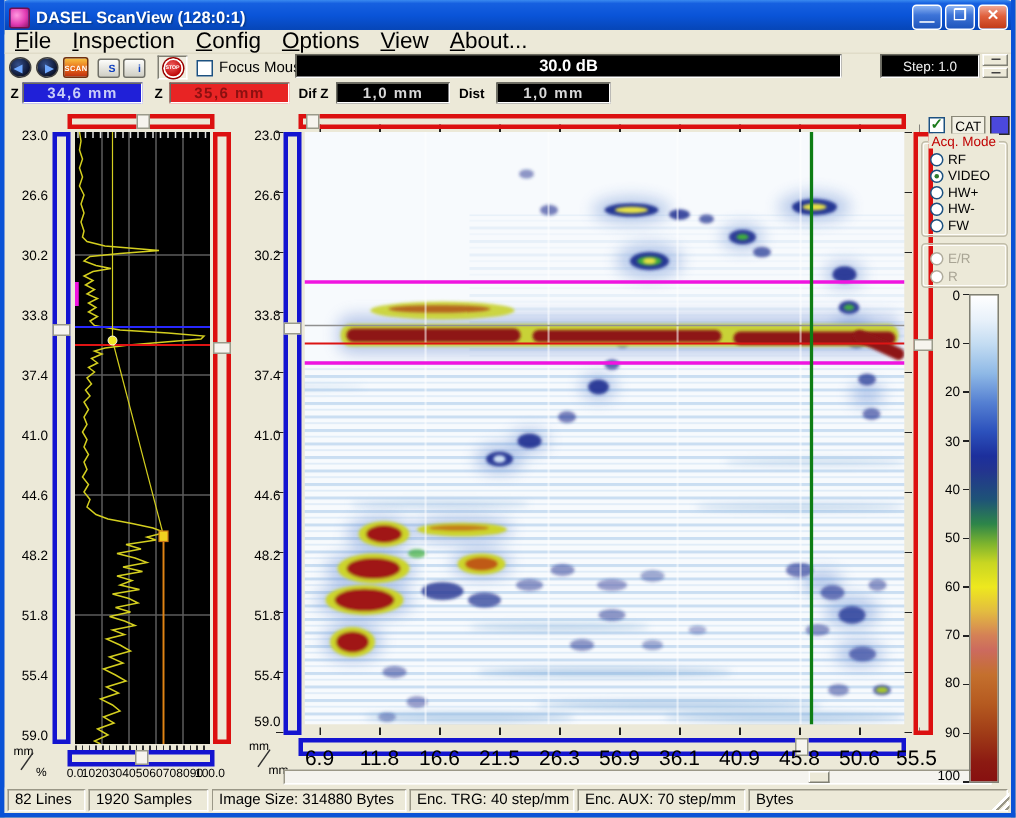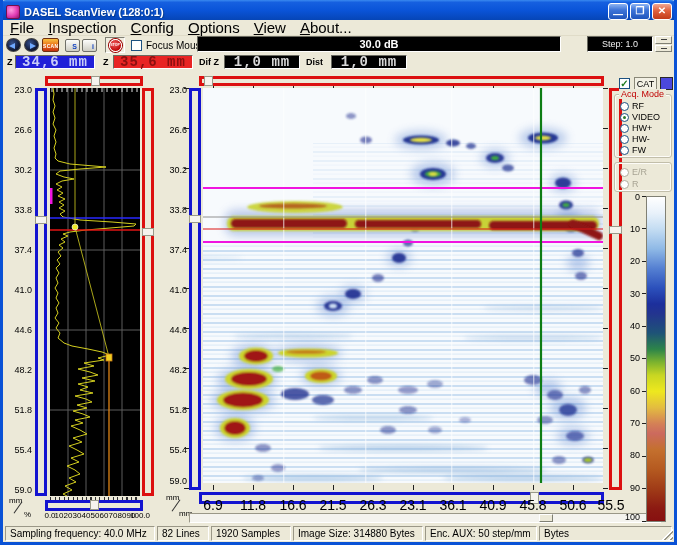--- a/index.html
+++ b/index.html
@@ -60,21 +60,21 @@
     border:1px solid;border-color:#6a6a60 #fff #fff #6a6a60;color:#f0f0f0;font-size:9px;
     display:flex;align-items:center;justify-content:center;}
   .spinner{position:absolute;left:652px;top:0;width:17px;height:16px;display:flex;flex-direction:column;gap:1px;}
   .spin-btn{flex:1;background:#ece9d8;border:1px solid;border-color:#fff #808074 #808074 #fff;
     display:flex;align-items:center;justify-content:center;}
   .spin-btn i{display:block;width:6px;height:0;border-top:1px solid #404040;}
   
   .readouts{position:absolute;left:0;top:54px;width:671px;height:17px;}
   .ro-label{position:absolute;top:3px;font-size:9px;font-weight:bold;}
   .ro-box{position:absolute;top:1px;width:80px;height:14px;border:1px solid;border-color:#6a6a60 #fff #fff #6a6a60;
-    font-family:Liberation Mono, monospace;font-size:14px;font-weight:bold;letter-spacing:1px;
+    font-family:Liberation Sans, sans-serif;font-size:10px;font-weight:bold;letter-spacing:1px;
     display:flex;align-items:center;justify-content:center;}
   
   .ylab{position:absolute;width:27px;height:10px;font-size:9px;text-align:right;line-height:10px;}
   .xlab{position:absolute;height:10px;font-size:14px;text-align:center;line-height:10px;}
   .plab{position:absolute;width:24px;height:10px;font-size:8px;text-align:center;line-height:10px;}
   .clab{position:absolute;width:22px;height:10px;font-size:9px;text-align:right;line-height:10px;}
   .vticks{position:absolute;width:5px;height:401px;
     background:repeating-linear-gradient(180deg,#202020 0 1px,transparent 1px 40px);}
   .hticks{position:absolute;height:5px;
     background:repeating-linear-gradient(90deg,#202020 0 1px,transparent 1px 40px);}
@@ -484,21 +484,21 @@
 
   <div class="unit" style="left:163px;top:494px;">mm</div>
   <div class="slash" style="left:166px;top:505px;"></div>
   <div class="unit" style="left:176px;top:510px;">mm</div>
 
   <div class="xlab" style="left:195px;top:500px;width:30px;">6.9</div>
   <div class="xlab" style="left:235px;top:500px;width:30px;">11.8</div>
   <div class="xlab" style="left:275px;top:500px;width:30px;">16.6</div>
   <div class="xlab" style="left:315px;top:500px;width:30px;">21.5</div>
   <div class="xlab" style="left:355px;top:500px;width:30px;">26.3</div>
-  <div class="xlab" style="left:395px;top:500px;width:30px;">23.1</div>
+  <div class="xlab" style="left:395px;top:500px;width:30px;">56.9</div>
   <div class="xlab" style="left:435px;top:500px;width:30px;">36.1</div>
   <div class="xlab" style="left:475px;top:500px;width:30px;">40.9</div>
   <div class="xlab" style="left:515px;top:500px;width:30px;">45.8</div>
   <div class="xlab" style="left:555px;top:500px;width:30px;">50.6</div>
   <div class="xlab" style="left:593px;top:500px;width:30px;text-align:center;">55.5</div>
 
   <div class="gscroll">
     <div class="gthumb" style="left:349px;"></div>
   </div>
 
@@ -549,22 +549,22 @@
   <div class="clab" style="left:615px;top:353px;">50</div>
   <div class="clab" style="left:615px;top:386px;">60</div>
   <div class="clab" style="left:615px;top:418px;">70</div>
   <div class="clab" style="left:615px;top:450px;">80</div>
   <div class="clab" style="left:615px;top:483px;">90</div>
   <div class="clab" style="left:615px;top:512px;">100</div>
   <div class="cticks"></div>
   <div class="colorbar"></div>
 
   <div class="statusbar">
-    <div class="sb-panel" style="width:150px;">Sampling frequency: 40.0 MHz</div>
     <div class="sb-panel" style="width:52px;">82 Lines</div>
     <div class="sb-panel" style="width:80px;">1920 Samples</div>
     <div class="sb-panel" style="width:130px;">Image Size: 314880 Bytes</div>
-    <div class="sb-panel" style="width:112px;">Enc. AUX: 50 step/mm</div>
+    <div class="sb-panel" style="width:110px;">Enc. TRG: 40 step/mm</div>
+    <div class="sb-panel" style="width:112px;">Enc. AUX: 70 step/mm</div>
     <div class="sb-panel" style="flex:1;">Bytes</div>
     <div class="sb-grip"></div>
   </div>
 
 </div>
 
 </body></html>

